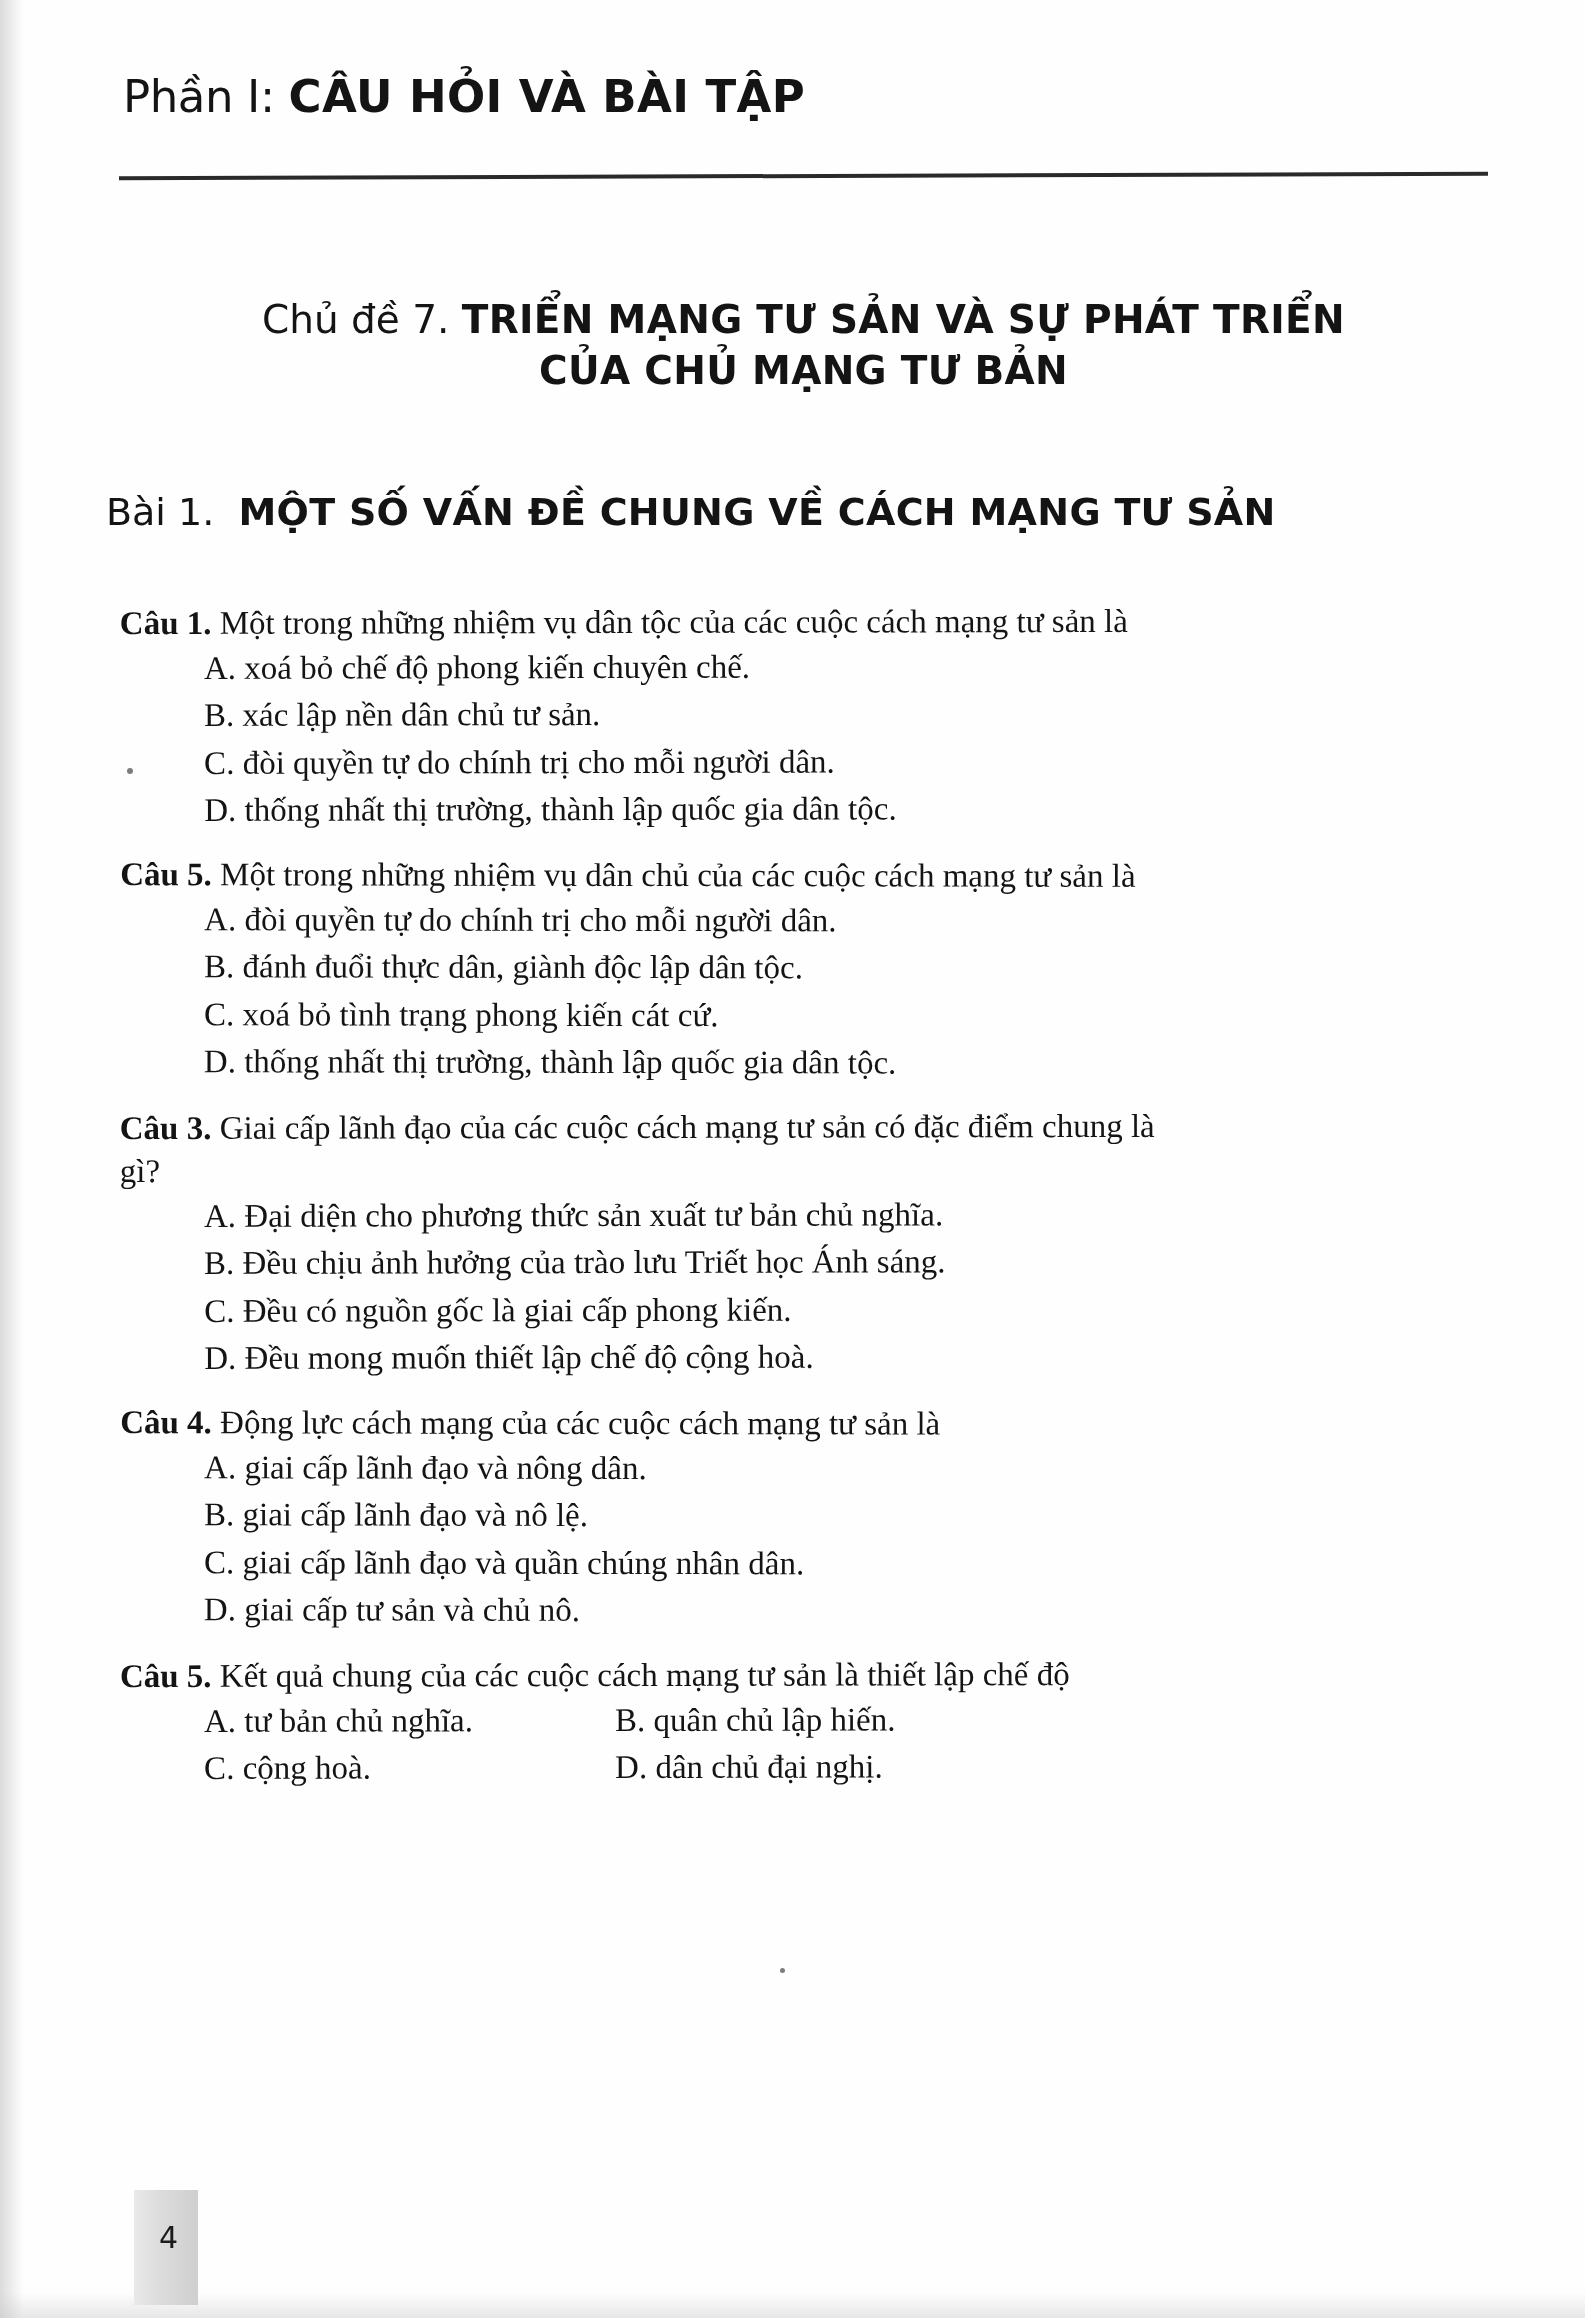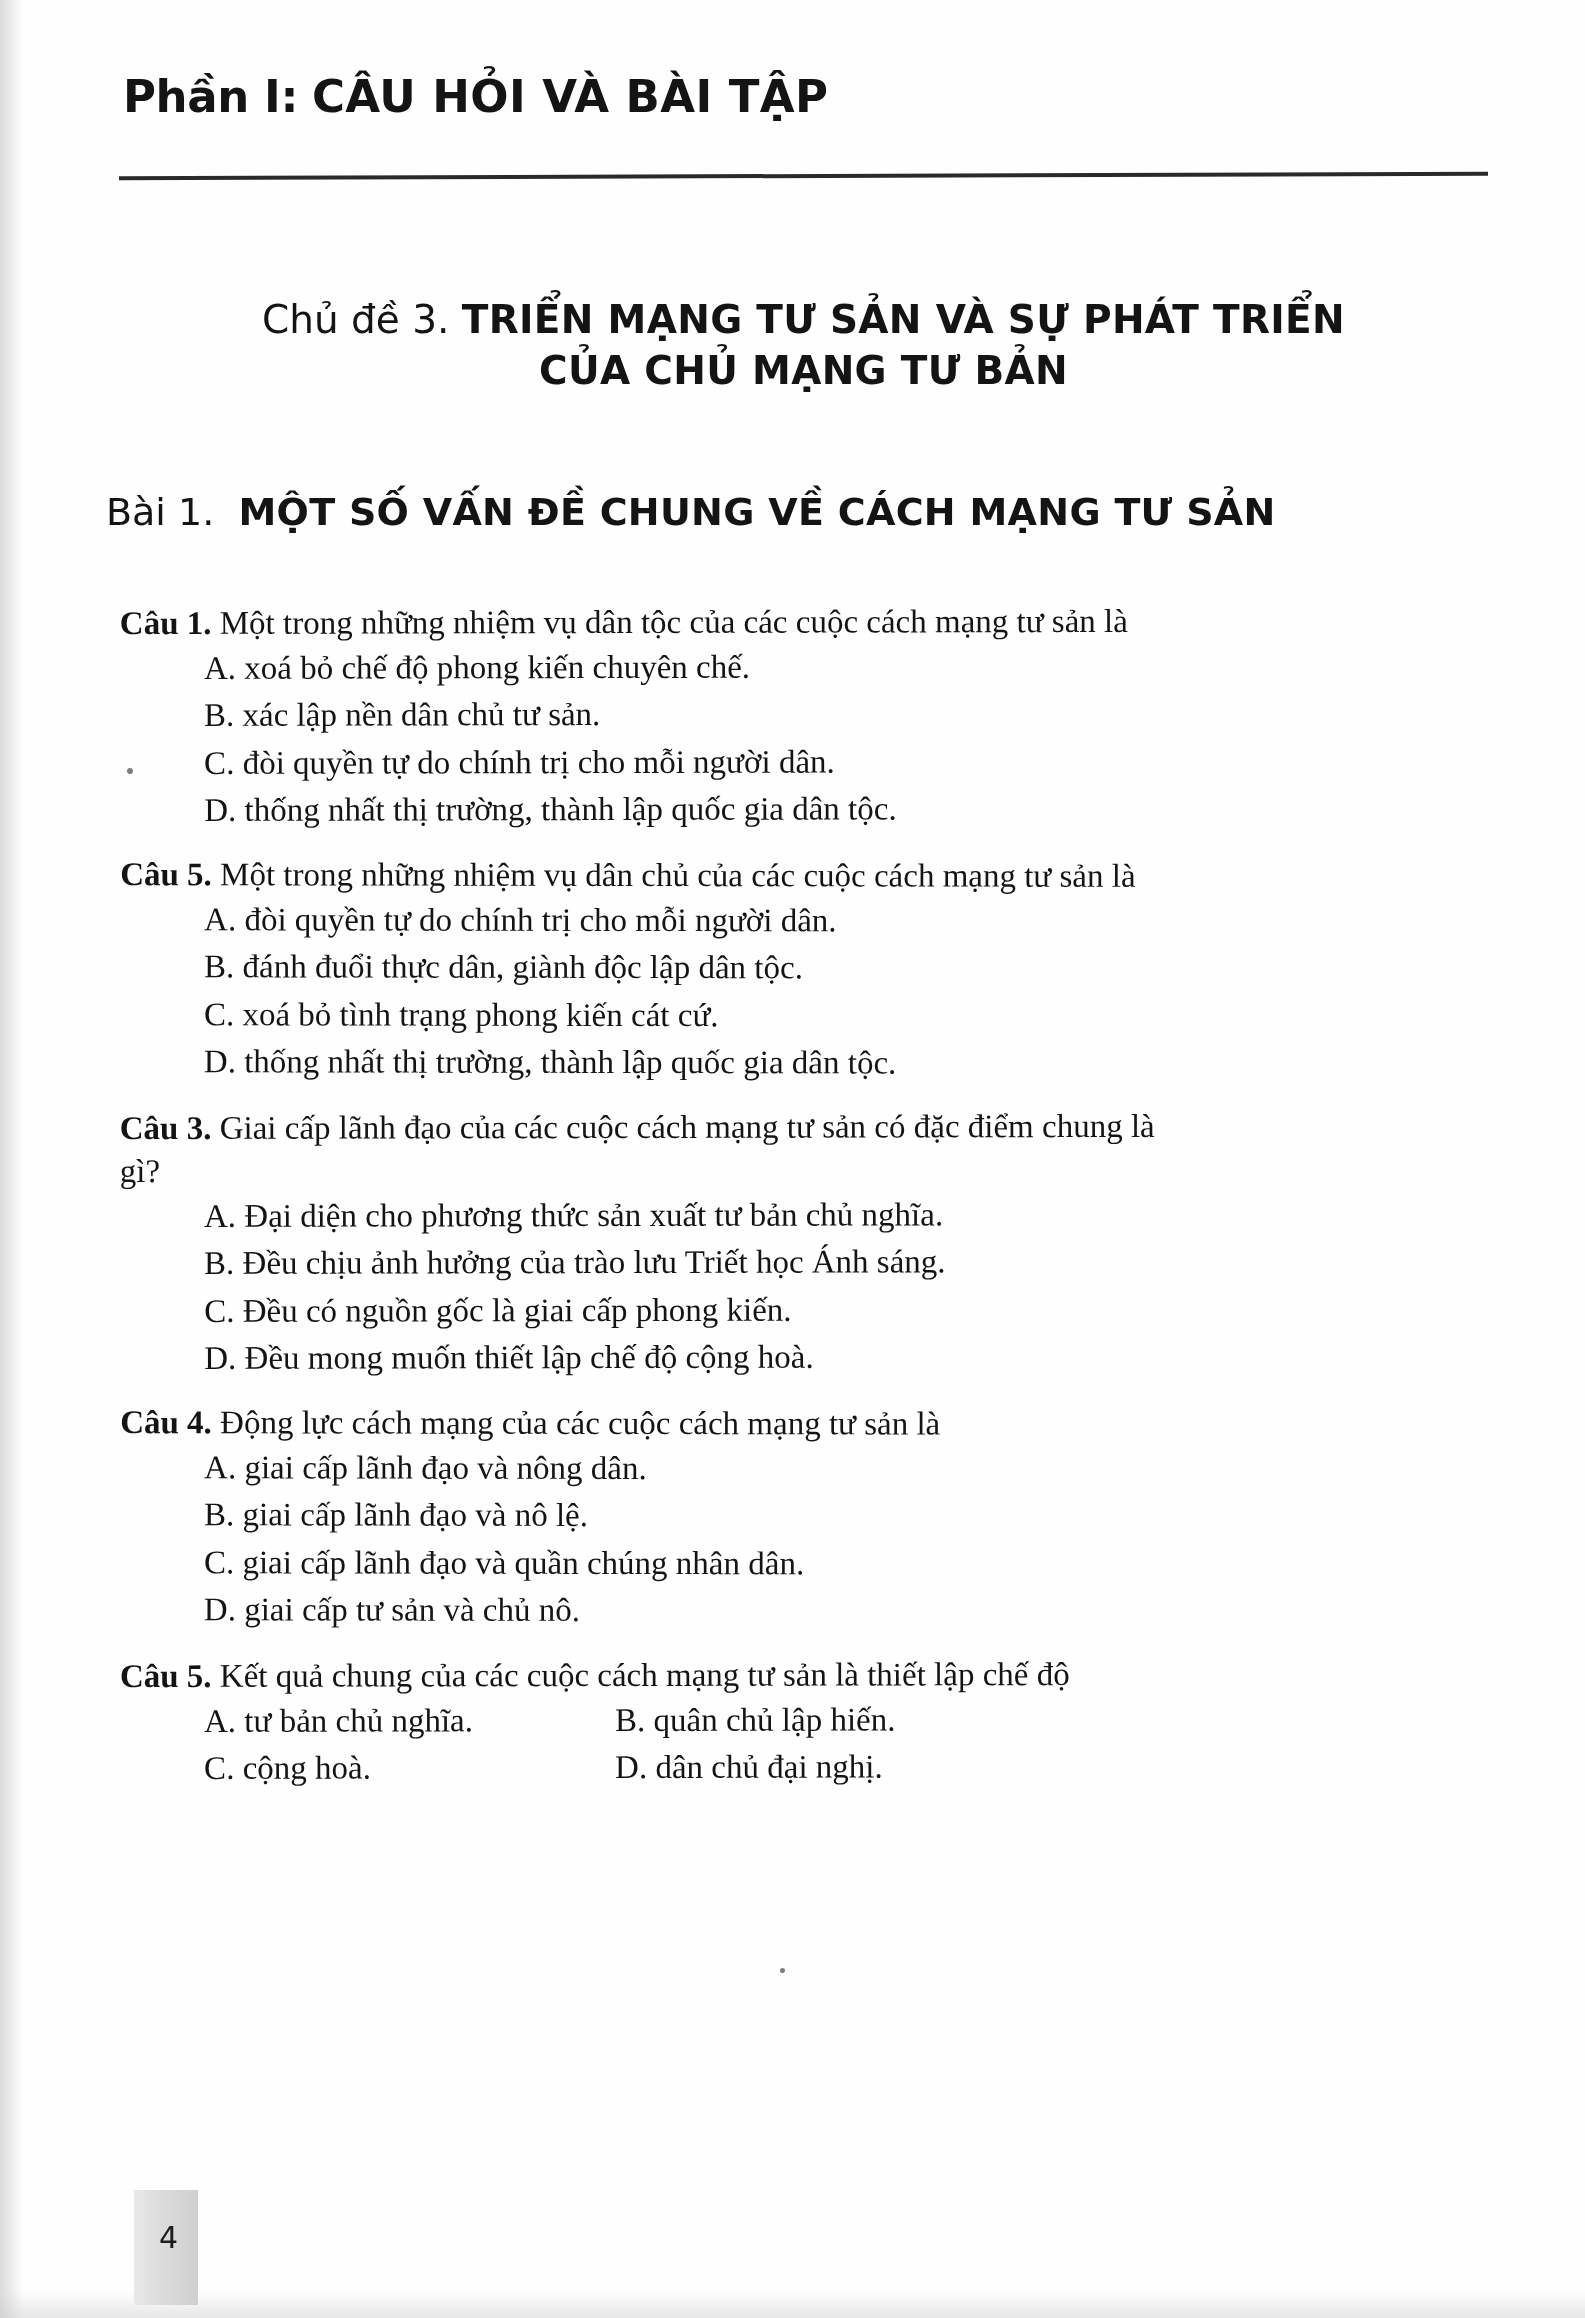--- a/index.html
+++ b/index.html
@@ -29,21 +29,21 @@
     position: absolute;
     top: 70px;
     left: 123px;
     width: 1360px;
     font-family: "DejaVu Sans", sans-serif;
     font-size: 45px;
     letter-spacing: -0.4px;
     white-space: nowrap;
   }
   .part-heading .light {
-    font-weight: 700;
+    font-weight: 400;
   }
   .part-heading .bold {
     font-weight: 700;
     letter-spacing: 0.4px;
   }
   .part-rule {
     position: absolute;
     top: 174px;
     left: 119px;
     width: 1369px;
@@ -169,21 +169,21 @@
   <div class="edge-shadow-left"></div>
   <div class="edge-shadow-bottom"></div>
 
   <div class="part-heading">
     <span class="light">Phần I:</span>
     <span class="bold">CÂU HỎI VÀ BÀI TẬP</span>
   </div>
   <div class="part-rule"></div>
 
   <div class="topic">
-    <span class="light">Chủ đề 3.</span>
+    <span class="light">Chủ đề 7.</span>
     <span class="bold">TRIỂN MẠNG TƯ SẢN VÀ SỰ PHÁT TRIỂN</span>
     <div class="bold">CỦA CHỦ MẠNG TƯ BẢN</div>
   </div>
 
   <div class="lesson">
     <span class="light">Bài 1.</span>
     &nbsp;<span class="bold">MỘT SỐ VẤN ĐỀ CHUNG VỀ CÁCH MẠNG TƯ SẢN</span>
   </div>
 
   <div class="questions">

